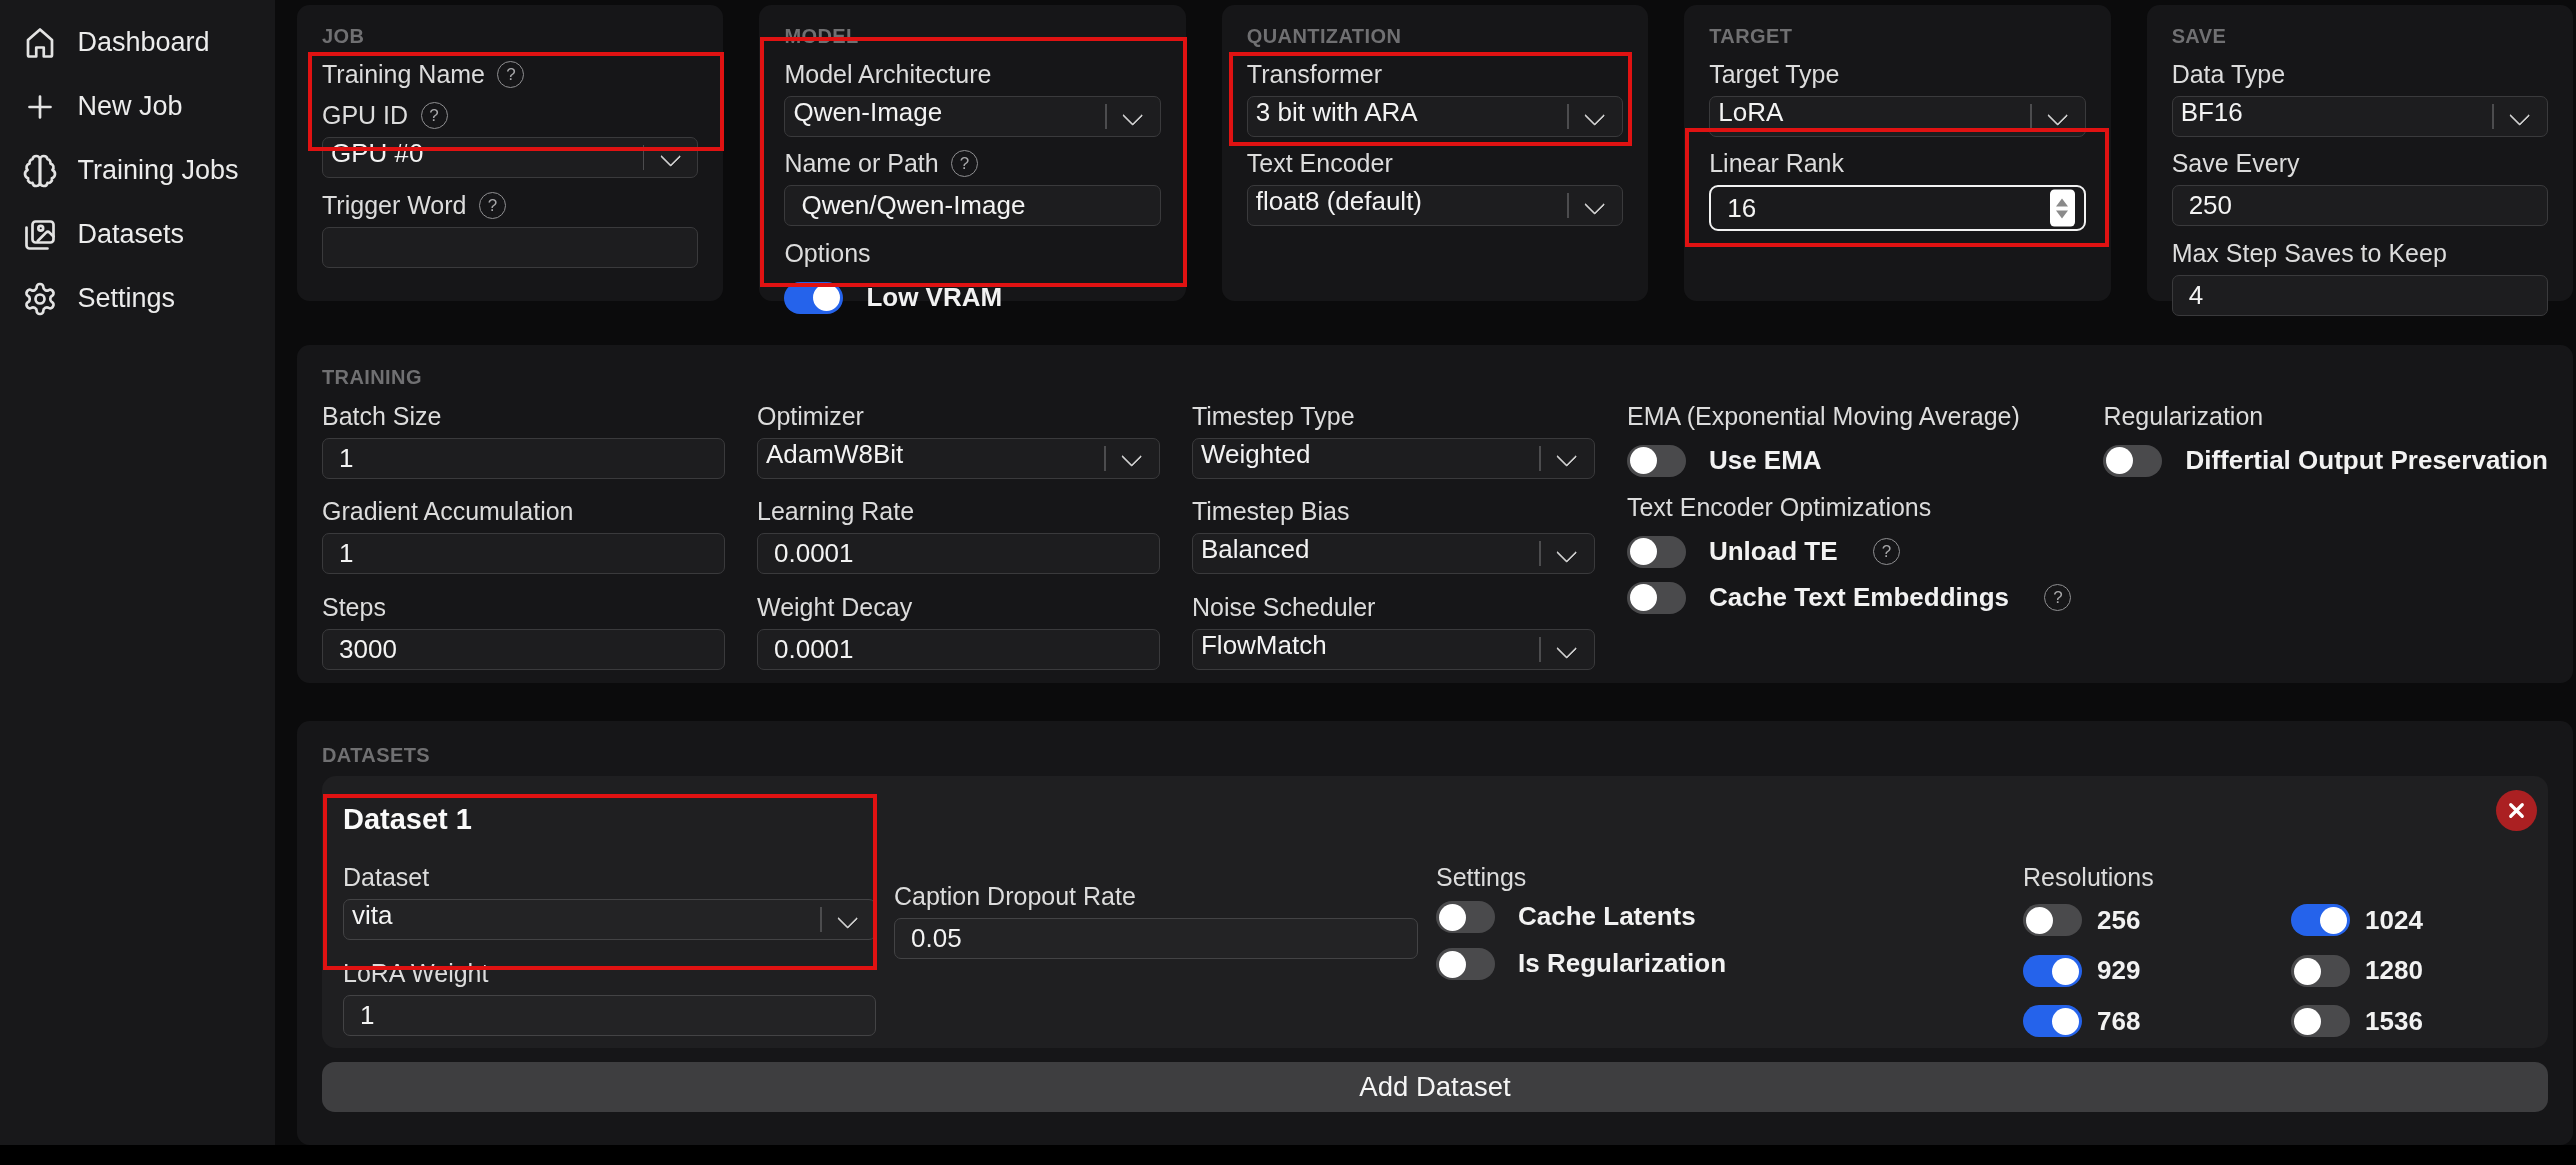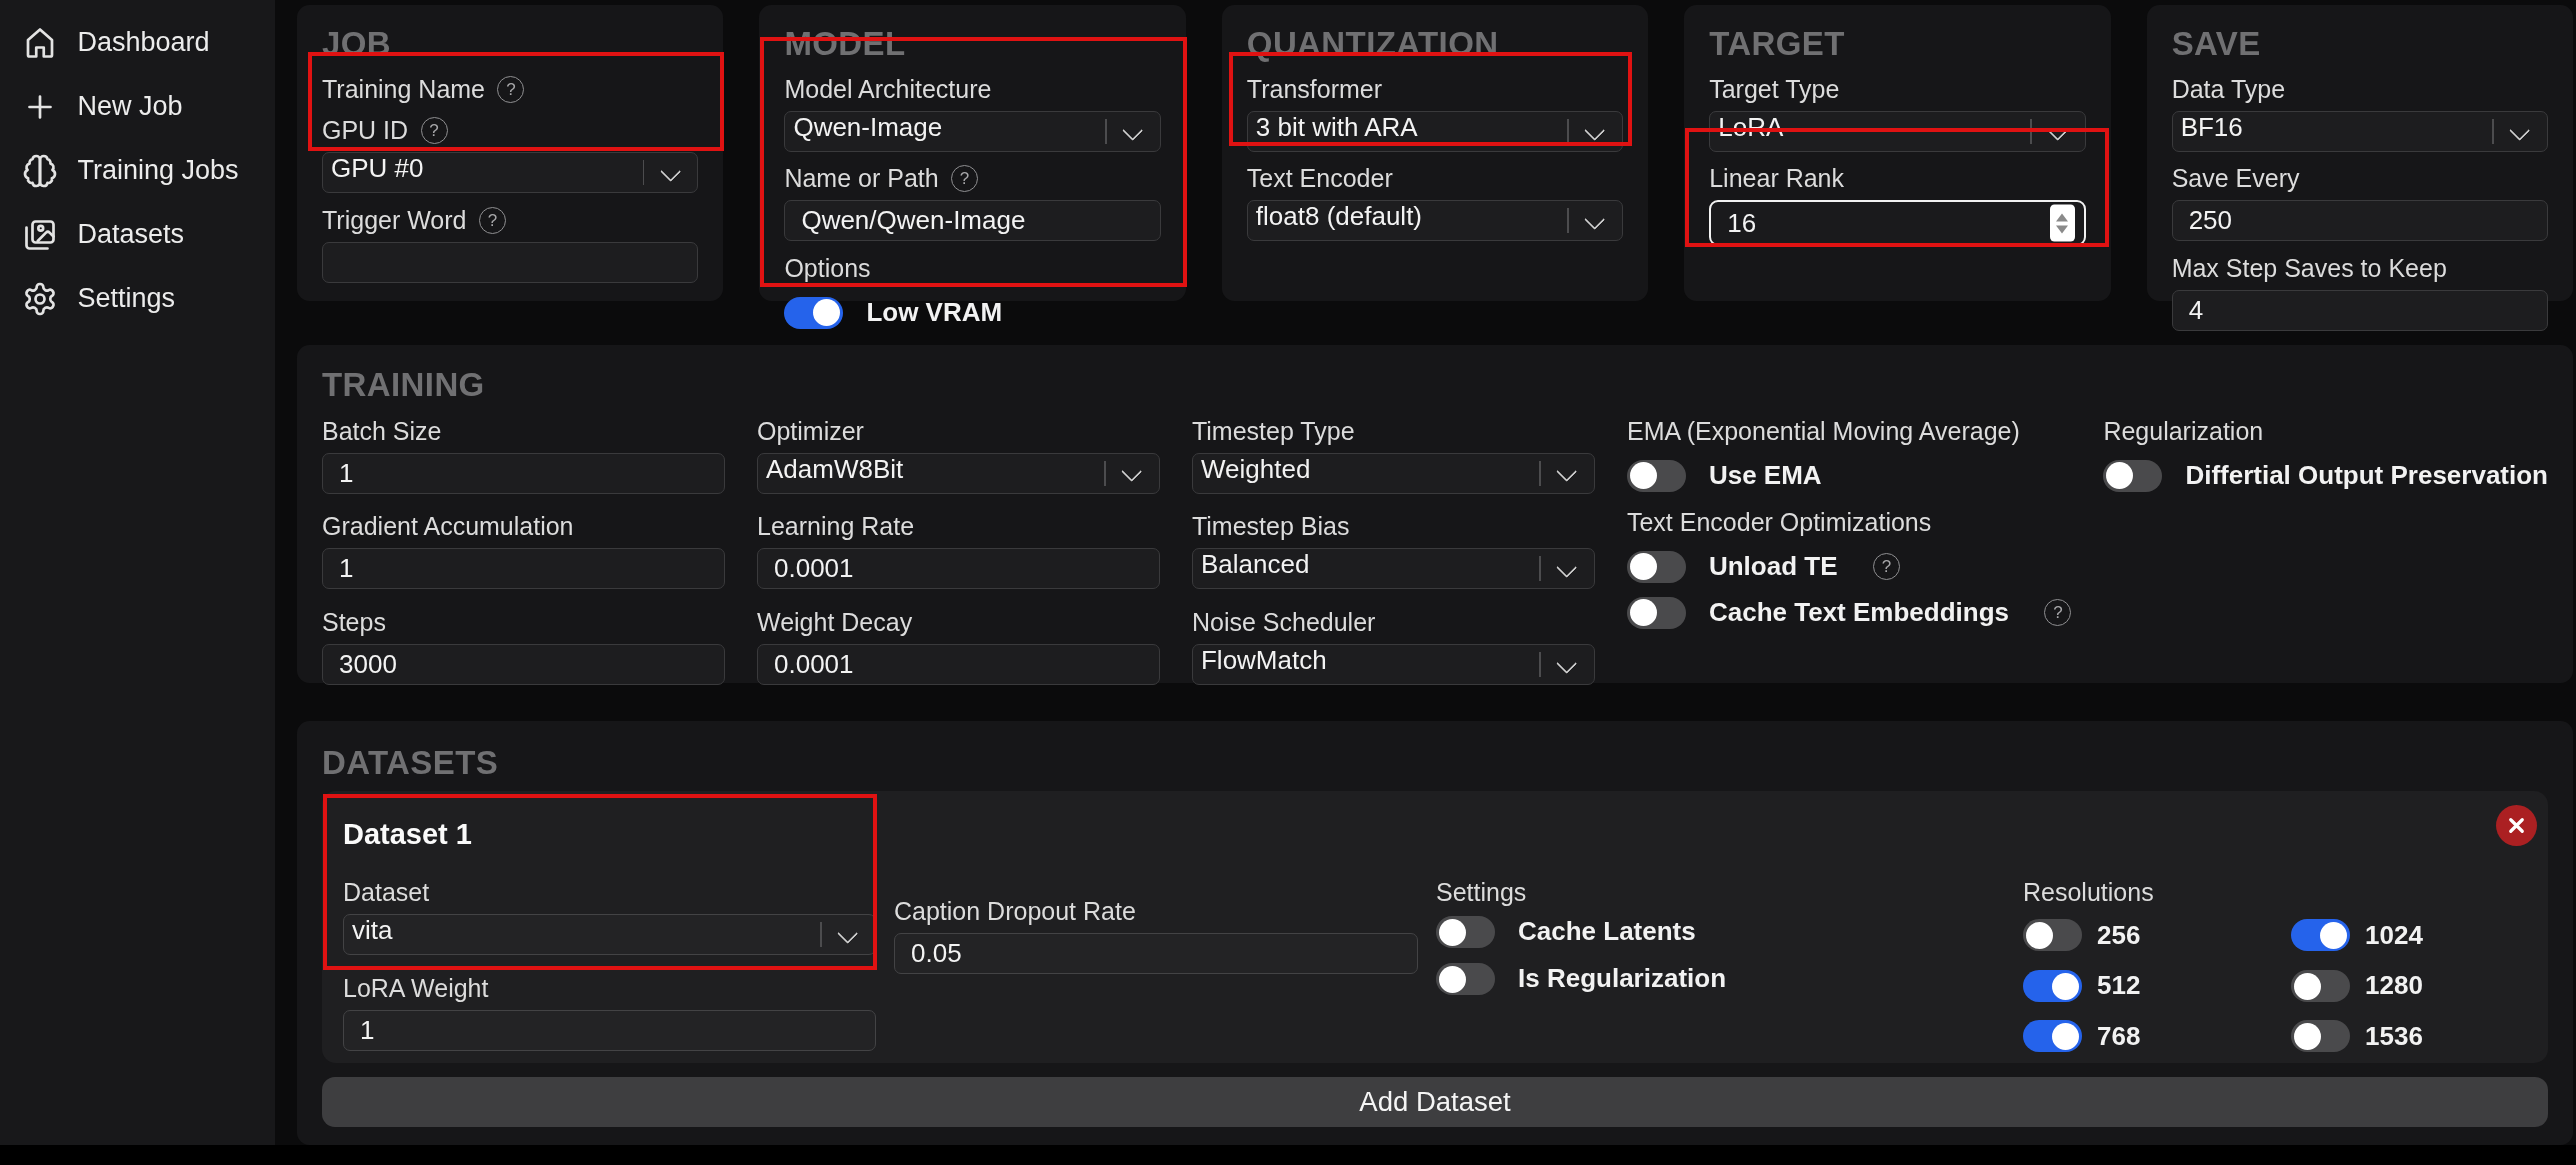--- a/index.html
+++ b/index.html
@@ -17,21 +17,21 @@
   .nav-item { display:flex; align-items:center; height:64px; padding-left:21px; cursor:pointer; }
   .nav-item .icon { width:37px; height:37px; display:flex; align-items:center; justify-content:center; margin-right:19.5px; flex:none; }
   .nav-item .icon svg { width:36px; height:36px; stroke:#e3e3e3; fill:none; stroke-width:1.8; stroke-linecap:round; stroke-linejoin:round; }
   .nav-item .nav-label { font-size:27px; color:#ececec; }
 
   
   .main { position:absolute; left:275px; top:0; width:2301px; height:1145px; }
   .top-row { position:absolute; left:22px; top:5.3px; width:2276px; display:flex; gap:36px; }
   .panel { background:#161618; border-radius:12.4px; padding:14px 25px 18px; }
   .top-row .panel { flex:1 1 0; height:296px; }
-  .panel h2 { margin:5.3px 0 7px; font-size:33px; font-weight:700; color:#707072; letter-spacing:0.4px; }
+  .panel h2 { margin:5.3px 0 7px; font-size:20px; font-weight:700; color:#707072; letter-spacing:0.4px; }
 
   .label-row { display:flex; align-items:center; font-size:25px; color:#dcdcdc; margin:12.4px 0 7px; white-space:nowrap; }
   .help { width:27px; height:27px; border:1.8px solid #8f8f91; border-radius:50%; color:#a7a7a9; font-size:17px; line-height:1;
           display:inline-flex; align-items:center; justify-content:center; margin-left:12.4px; flex:none; }
 
   .input { display:block; width:100%; height:41px; background:#1d1d1f; border:1.8px solid #3a3a3c; border-radius:7px;
            padding:0 16px; font-size:26px; color:#f3f3f3; font-family:inherit; outline:none; }
   .input::placeholder { color:#8b8b8d; }
 
   .select { position:relative; width:100%; height:41px; background:#1d1d1f; border:1.8px solid #3a3a3c; border-radius:7px;
@@ -442,21 +442,21 @@
               <div class="res-item">
                 <span class="toggle">
                     <span class="knob"></span>
                   </span>
                 <span class="toggle-label">256</span>
               </div>
               <div class="res-item">
                 <span class="toggle on">
                     <span class="knob"></span>
                   </span>
-                <span class="toggle-label">512</span>
+                <span class="toggle-label">929</span>
               </div>
               <div class="res-item">
                 <span class="toggle on">
                     <span class="knob"></span>
                   </span>
                 <span class="toggle-label">768</span>
               </div>
               <div class="res-item">
                 <span class="toggle on">
                     <span class="knob"></span>

